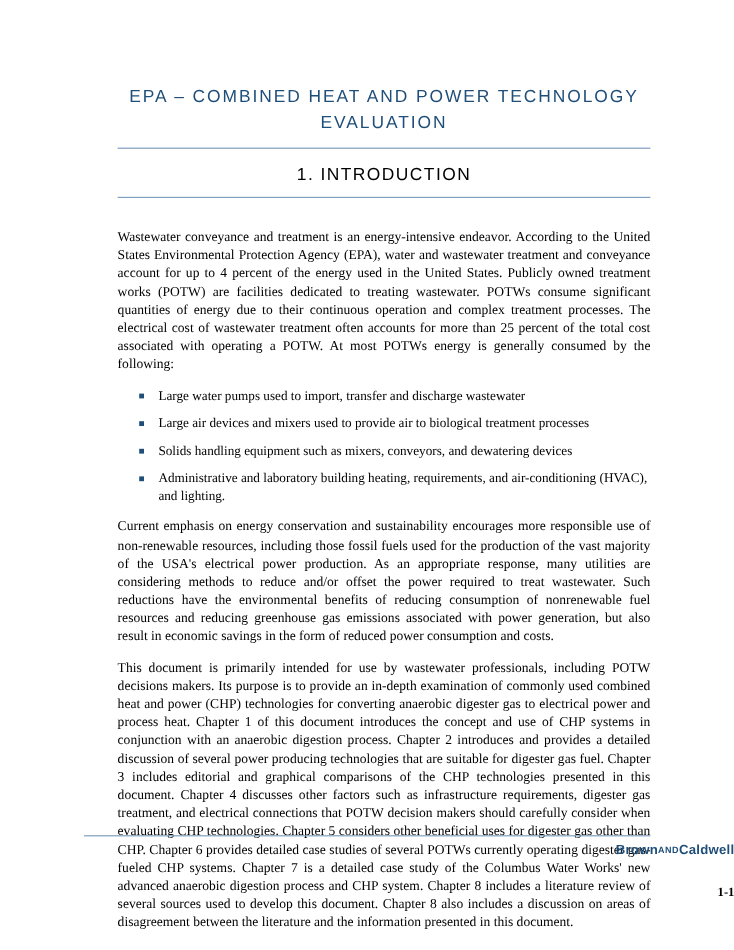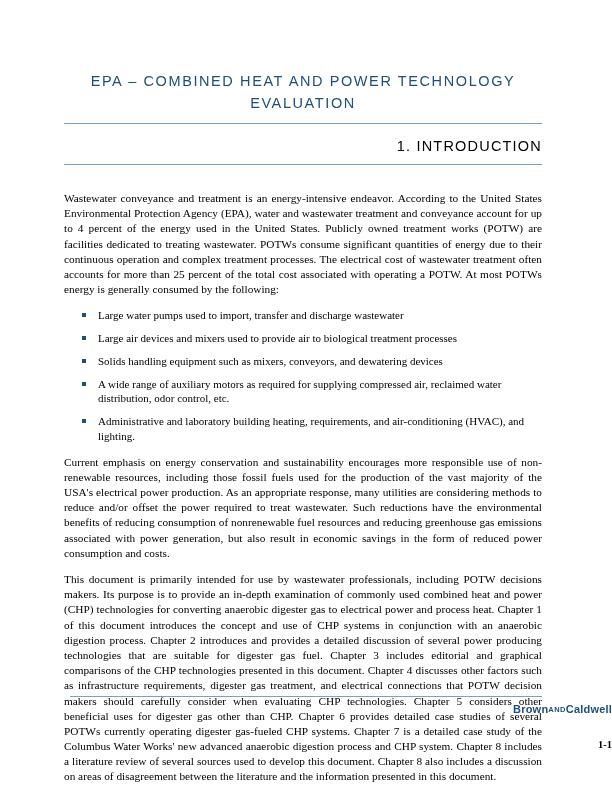--- a/index.html
+++ b/index.html
@@ -14,21 +14,21 @@
     color: #000000;
     position: relative;
     overflow: hidden;
   }
   .page {
     position: absolute;
     left: 0; top: 0;
     width: 612px;
     height: 600px;
     box-sizing: border-box;
-    padding: 70px 70px 40px 64px;
+    padding: 70px 70px 40px 98px;
   }
   .doc-title {
     font-family: "Liberation Sans", sans-serif;
     color: #1f4e79;
     font-size: 14.5px;
     letter-spacing: 1.6px;
     text-align: center;
     line-height: 1.55;
     margin: 0 0 6px 0;
     font-weight: normal;
@@ -36,21 +36,21 @@
   .rule {
     border: none;
     border-top: 1px solid #7f9fbf;
     margin: 8px 0 14px 0;
     height: 0;
   }
   .section-title {
     font-family: "Liberation Sans", sans-serif;
     font-size: 14.5px;
     letter-spacing: 1.2px;
-    text-align: right;
+    text-align: center;
     margin: 0 0 10px 0;
     font-weight: normal;
     color: #000;
   }
   .rule2 {
     border: none;
     border-top: 1px solid #7f9fbf;
     margin: 6px 0 26px 0;
     height: 0;
   }
@@ -126,21 +126,20 @@
 
   <h2 class="section-title">1. INTRODUCTION</h2>
   <hr class="rule2">
 
   <p class="body">Wastewater conveyance and treatment is an energy-intensive endeavor.  According to the United States Environmental Protection Agency (EPA), water and wastewater treatment and conveyance account for up to 4 percent of the energy used in the United States.  Publicly owned treatment works (POTW) are facilities dedicated to treating wastewater.  POTWs consume significant quantities of energy due to their continuous operation and complex treatment processes.  The electrical cost of wastewater treatment often accounts for more than 25 percent of the total cost associated with operating a POTW.  At most POTWs energy is generally consumed by the following:</p>
 
   <ul class="bullets">
     <li>Large water pumps used to import, transfer and discharge wastewater</li>
     <li>Large air devices and mixers used to provide air to biological treatment processes</li>
     <li>Solids handling equipment such as mixers, conveyors, and dewatering devices</li>
-    <li>A wide range of auxiliary motors as required for supplying compressed air, reclaimed water distribution, odor control, etc.</li>
     <li>Administrative and laboratory building heating, requirements, and air-conditioning (HVAC), and lighting.</li>
   </ul>
 
   <p class="body">Current emphasis on energy conservation and sustainability encourages more responsible use of non-renewable resources, including those fossil fuels used for the production of the vast majority of the USA's electrical power production.  As an appropriate response, many utilities are considering methods to reduce and/or offset the power required to treat wastewater.  Such reductions have the environmental benefits of reducing consumption of nonrenewable fuel resources and reducing greenhouse gas emissions associated with power generation, but also result in economic savings in the form of reduced power consumption and costs.</p>
 
   <p class="body">This document is primarily intended for use by wastewater professionals, including POTW decisions makers.  Its purpose is to provide an in-depth examination of commonly used combined heat and power (CHP) technologies for converting anaerobic digester gas to electrical power and process heat.  Chapter 1 of this document introduces the concept and use of CHP systems in conjunction with an anaerobic digestion process.  Chapter 2 introduces and provides a detailed discussion of several power producing technologies that are suitable for digester gas fuel.  Chapter 3 includes editorial and graphical comparisons of the CHP technologies presented in this document.  Chapter 4 discusses other factors such as infrastructure requirements, digester gas treatment, and electrical connections that POTW decision makers should carefully consider when evaluating CHP technologies.  Chapter 5 considers other beneficial uses for digester gas other than CHP.  Chapter 6 provides detailed case studies of several POTWs currently operating digester gas-fueled CHP systems.  Chapter 7 is a detailed case study of the Columbus Water Works' new advanced anaerobic digestion process and CHP system.  Chapter 8 includes a literature review of several sources used to develop this document.  Chapter 8 also includes a discussion on areas of disagreement between the literature and the information presented in this document.</p>
 
 </div>
 
 <div class="footer">

